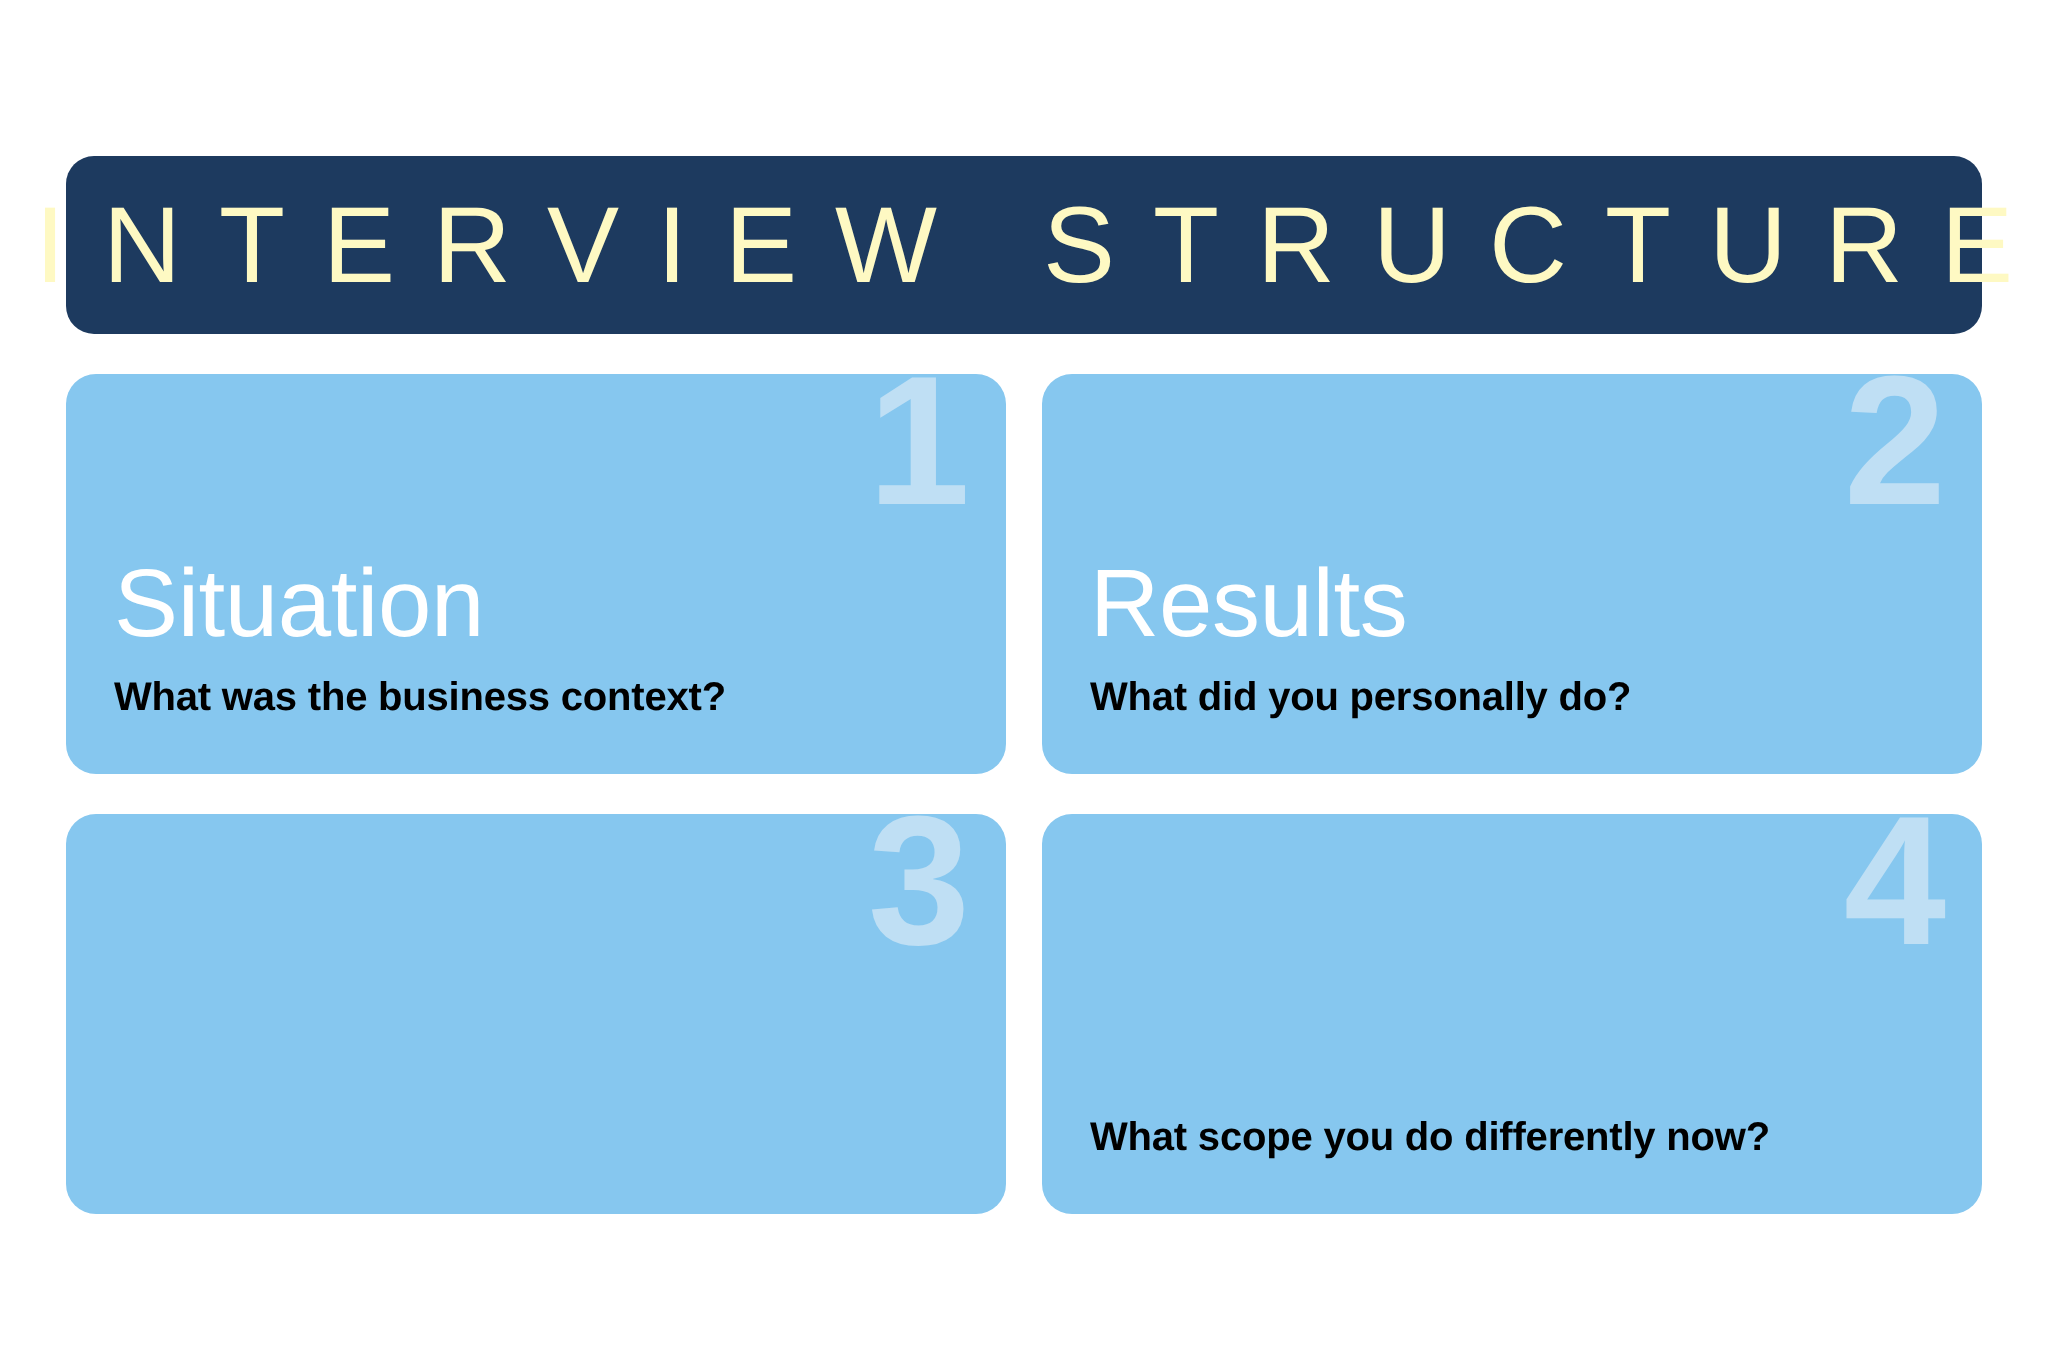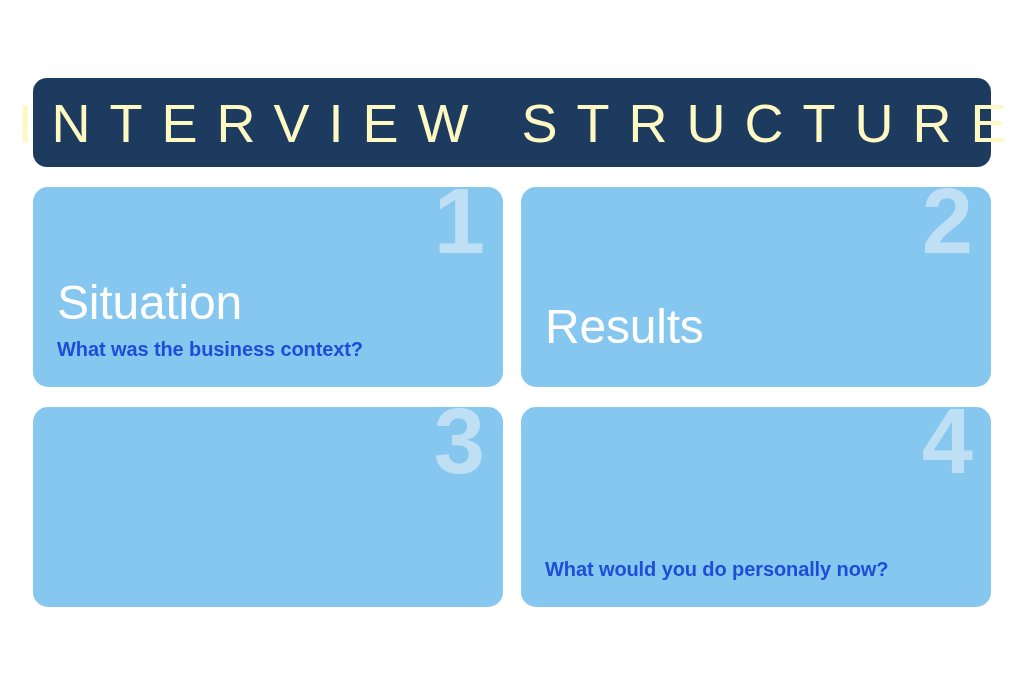--- a/index.html
+++ b/index.html
@@ -96,21 +96,21 @@
     font-family: "Liberation Sans", sans-serif;
     font-size: 48px;
     font-weight: 300;
     line-height: 1.08;
     letter-spacing: -0.2px;
     margin: 0 0 8px 0;
     white-space: nowrap;
   }
 
   .card-subtitle {
-    color: #1d4ed8;
+    color: #000000;
     font-family: "Liberation Sans", sans-serif;
     font-size: 20px;
     font-weight: 700;
     line-height: 1.2;
     letter-spacing: -0.1px;
     margin: 0;
     white-space: nowrap;
   }
 </style>
 </head>
@@ -129,30 +129,31 @@
       <div class="card-body">
         <div class="card-title">Situation</div>
         <div class="card-subtitle">What was the business context?</div>
       </div>
     </div>
 
     <div class="card">
       <div class="card-number">2</div>
       <div class="card-body">
         <div class="card-title">Results</div>
+        <div class="card-subtitle">What did you personally do?</div>
       </div>
     </div>
 
     <div class="card">
       <div class="card-number">3</div>
       <div class="card-body">
       </div>
     </div>
 
     <div class="card">
       <div class="card-number">4</div>
       <div class="card-body">
-        <div class="card-subtitle">What would you do personally now?</div>
+        <div class="card-subtitle">What scope you do differently now?</div>
       </div>
     </div>
 
   </div>
 </div>
 
 </body></html>

